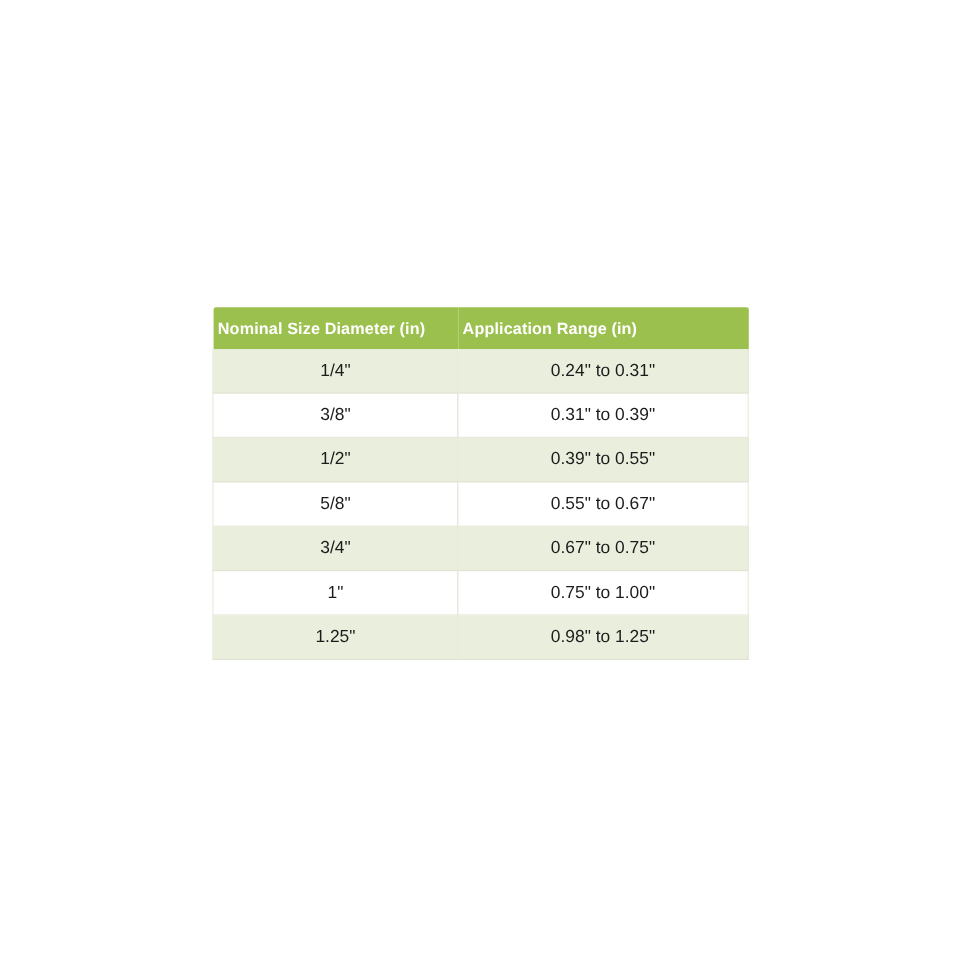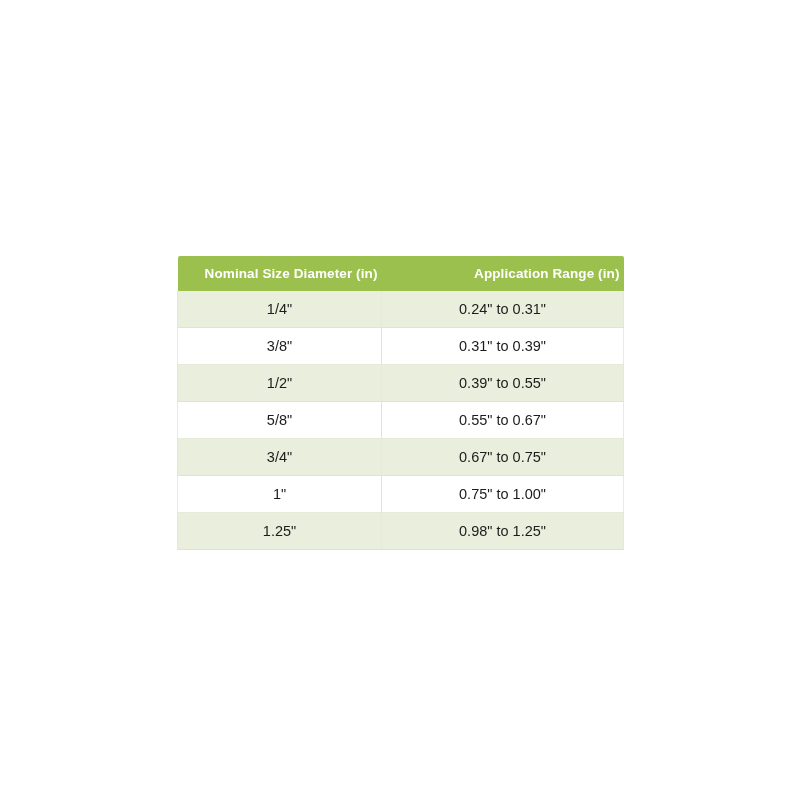--- a/index.html
+++ b/index.html
@@ -40,21 +40,21 @@
 
   table.size-table col.col-nominal { width: 204px; }
   table.size-table col.col-range   { width: 242px; }
 
   
   table.size-table thead th {
     background: #9bc04d;
     color: #ffffff;
     font-size: 13.5px;
     font-weight: bold;
-    text-align: right;
+    text-align: left;
     height: 35px;
     padding: 0 4px;
     letter-spacing: 0.1px;
     border: none;
     white-space: nowrap;
   }
   table.size-table thead th.th-nominal {
     border-top-left-radius: 2px;
   }
   table.size-table thead th.th-range {

